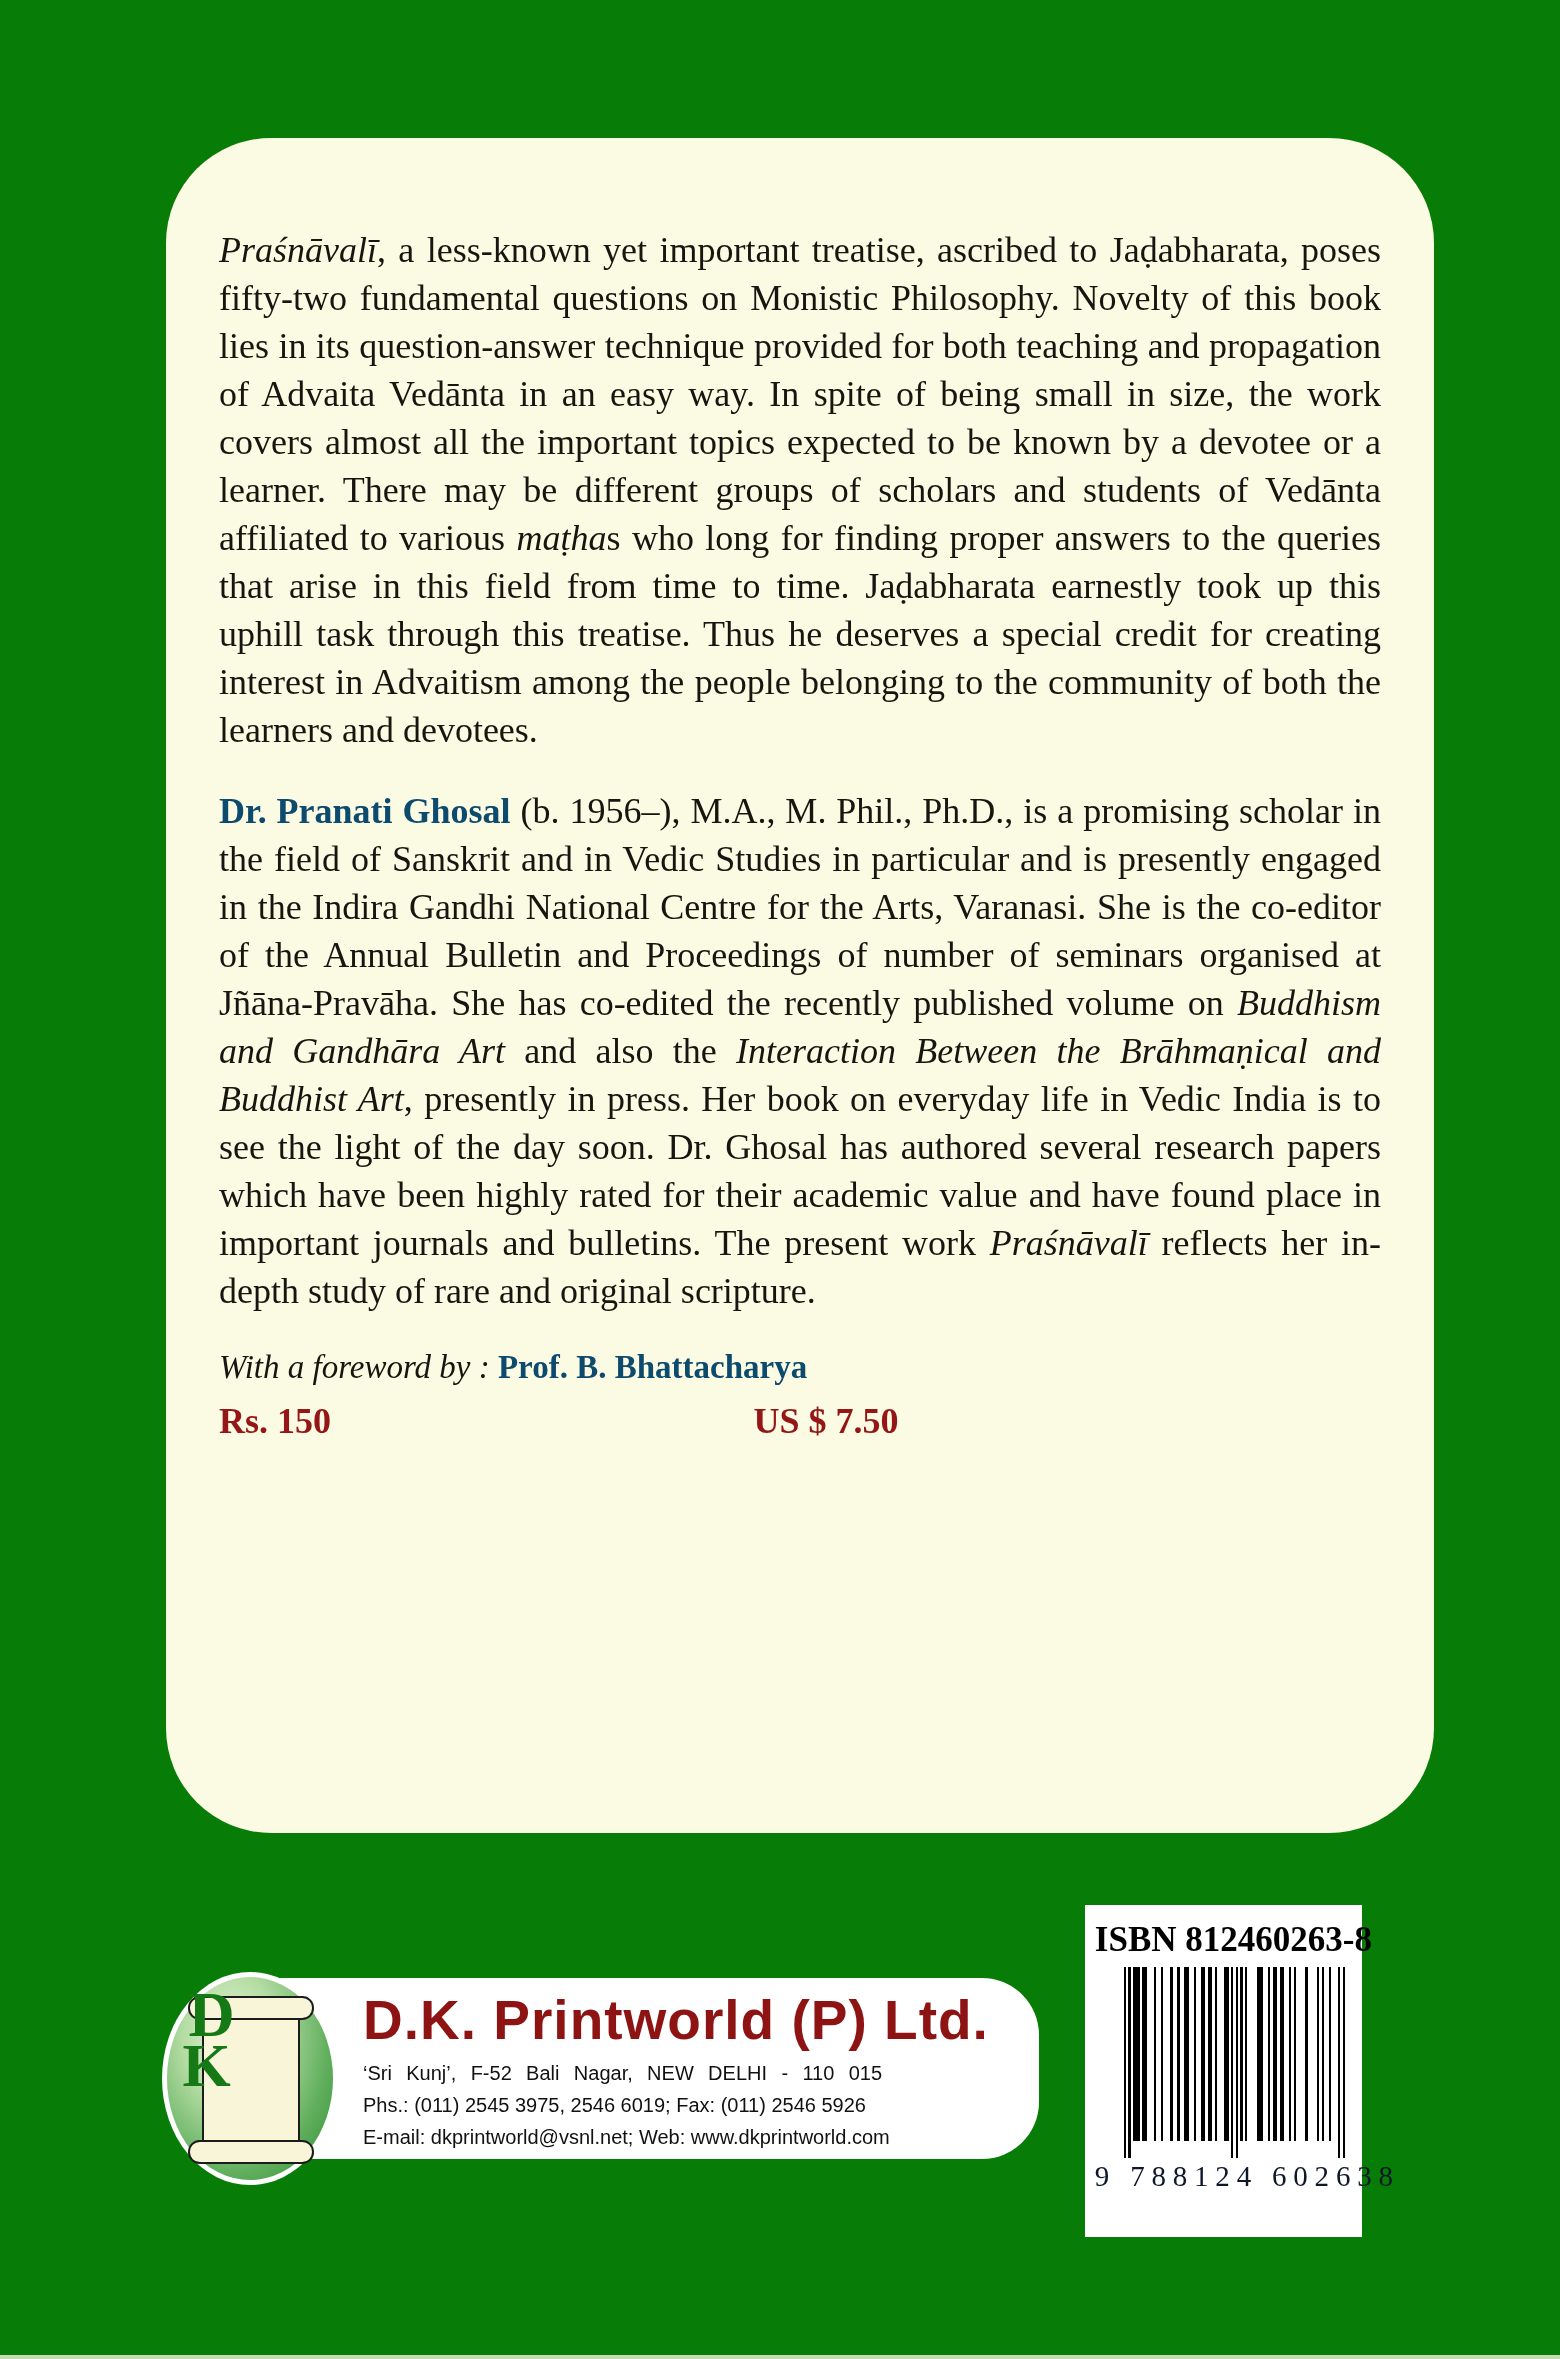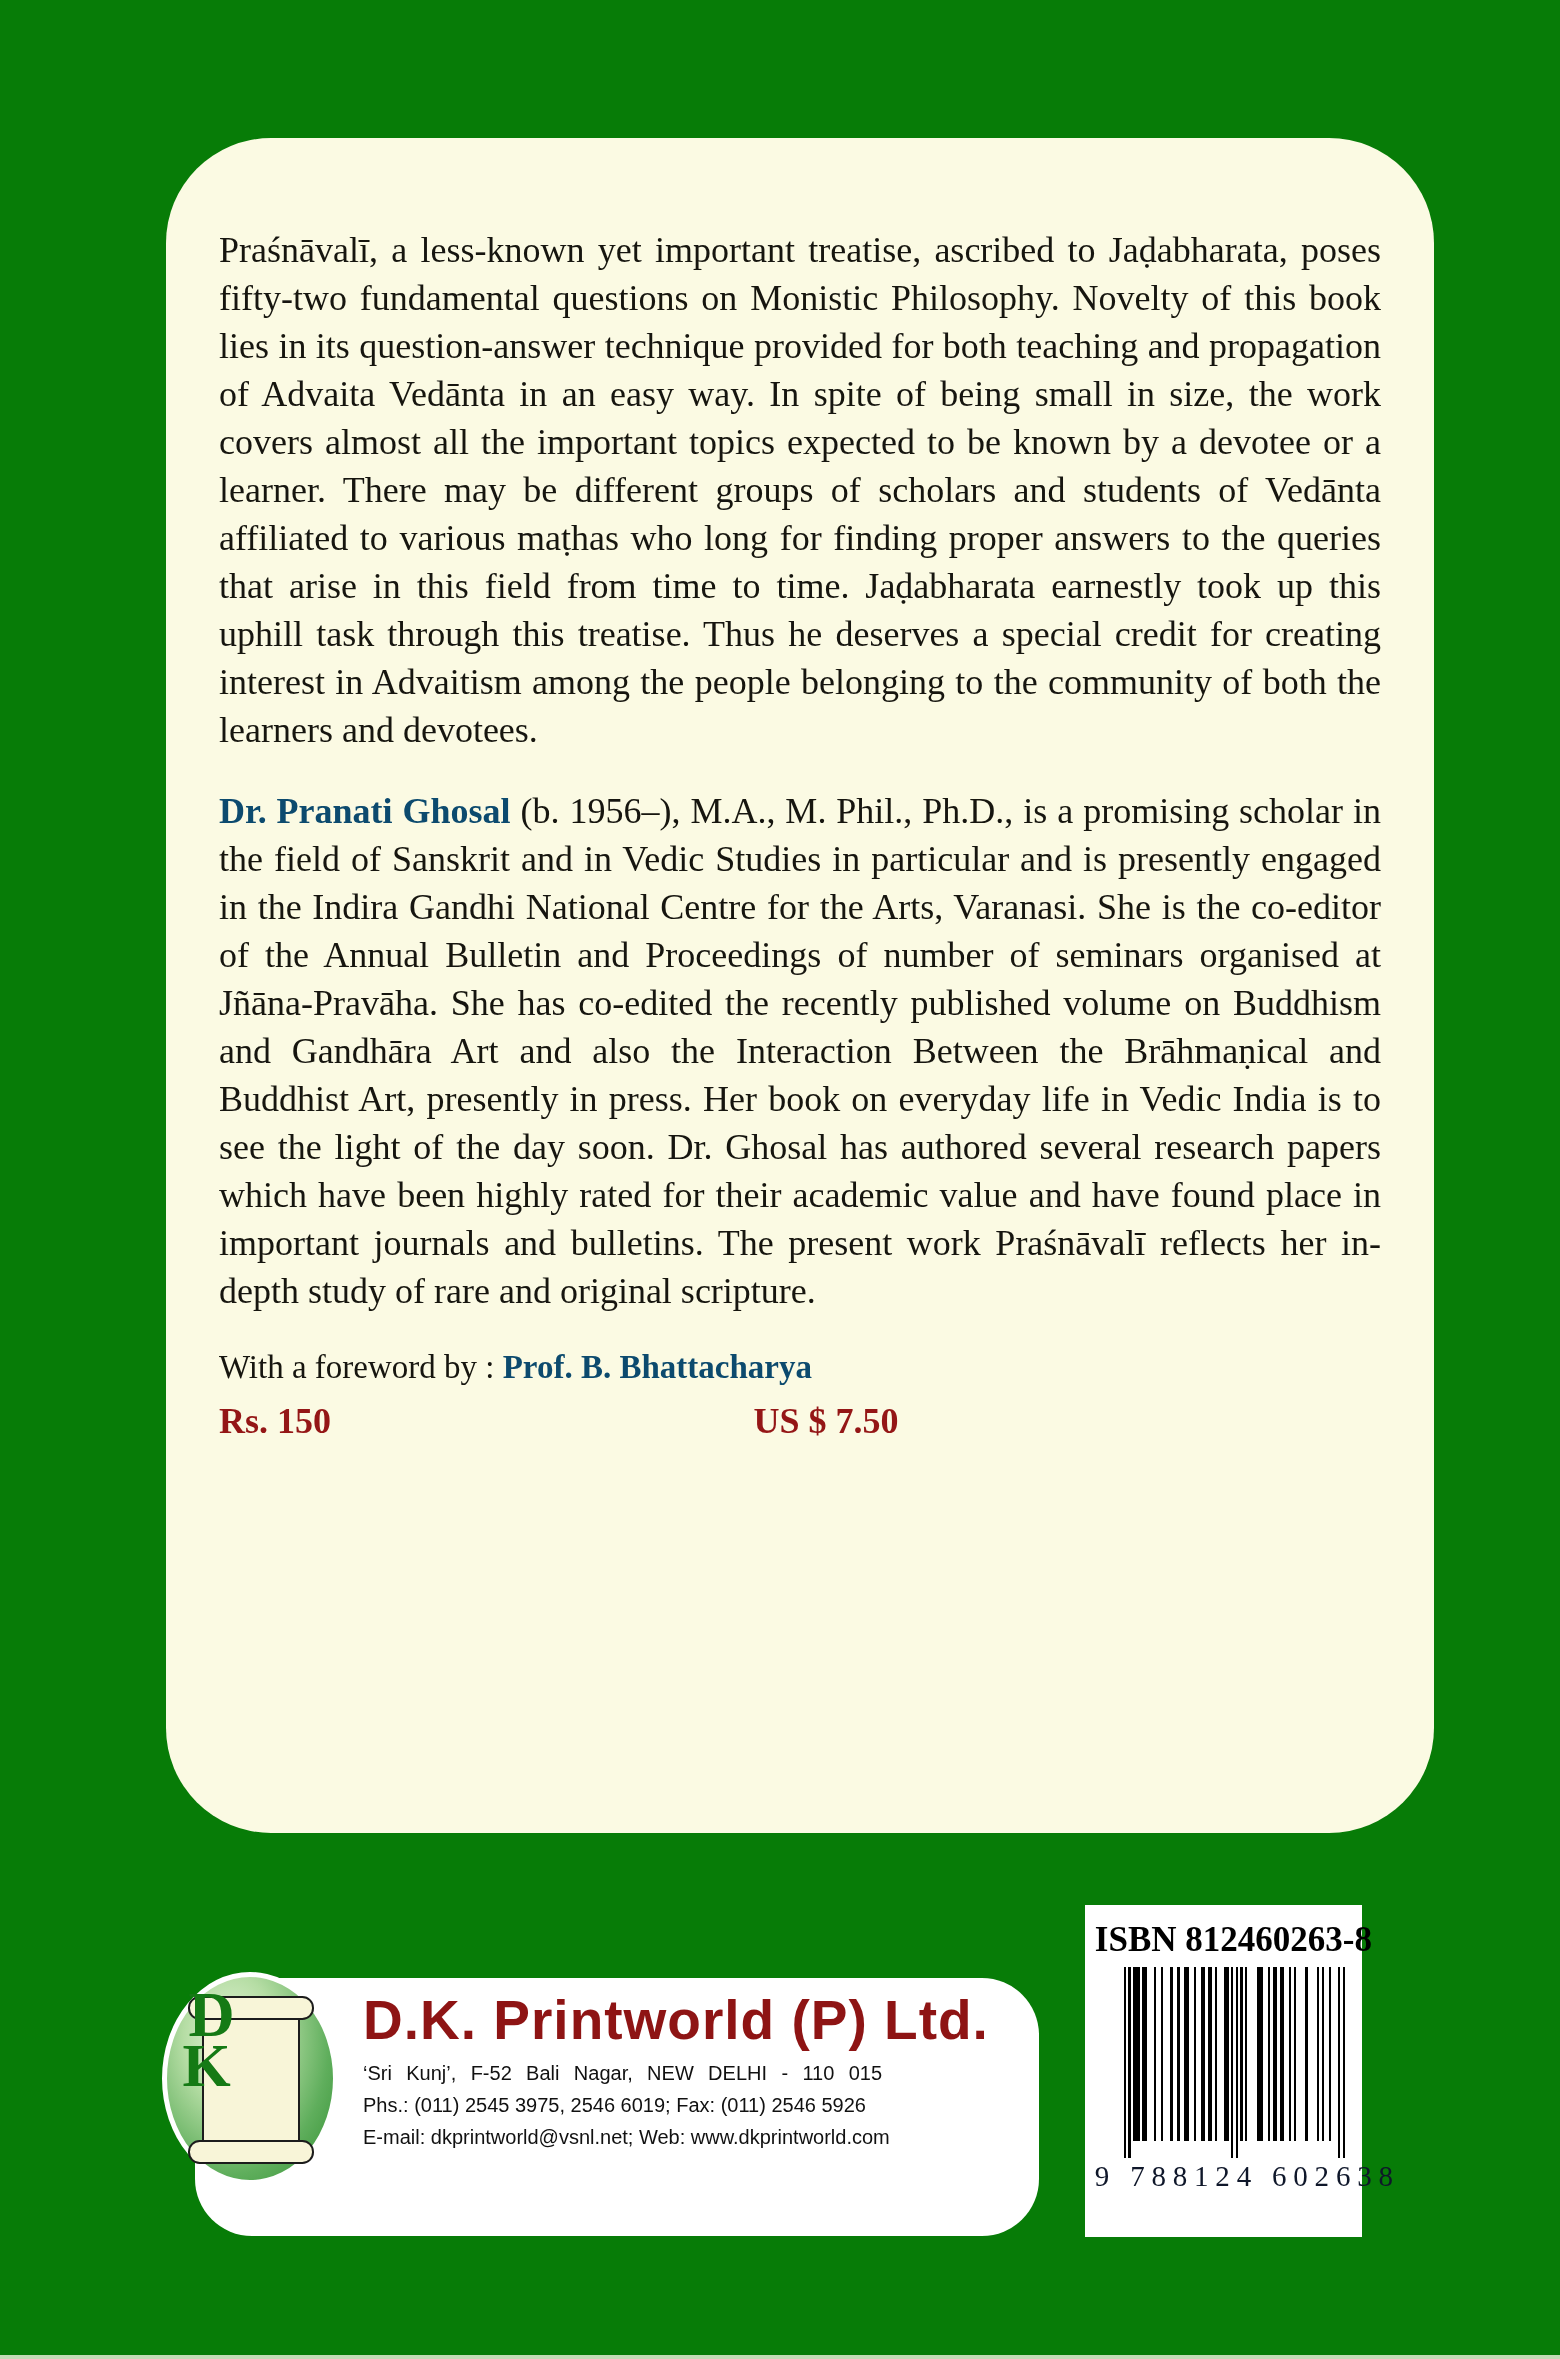--- a/index.html
+++ b/index.html
@@ -23,21 +23,21 @@
     border-radius:105px;
     padding:88px 53px 0 53px;
     color:#16150f;
   }
   .blurb{
     font-size:36px;line-height:48px;
     text-align:justify;
     margin:0;
   }
   .author-para{margin-top:33px;}
-  .seg-i{}
+  .seg-i{font-style:italic;}
   .seg-m{color:#0c4a6e;font-weight:bold;}
   .foreword-line{
     margin-top:31px;
     font-size:33px;line-height:43px;
   }
   .pub-details{
     margin-top:43px;
     font-size:33px;line-height:43px;
     font-style:italic;
   }
@@ -45,21 +45,21 @@
     margin-top:7.8px;
     display:grid;
     grid-template-columns:46% 33% 21%;
     font-size:36px;line-height:49px;
     font-weight:bold;
     color:#941616;
   }
   
   .pub-pill{
     position:absolute;left:195px;top:1978px;
-    width:844px;height:258px;
+    width:844px;height:181px;
     background:#ffffff;
     border-radius:57px;
     box-sizing:border-box;
     padding:11.7px 19.5px 0 168px;
   }
   .pub-name{
     font-family:"Liberation Sans", sans-serif;
     font-weight:bold;
     color:#8e1414;
     font-size:55px;line-height:60px;

